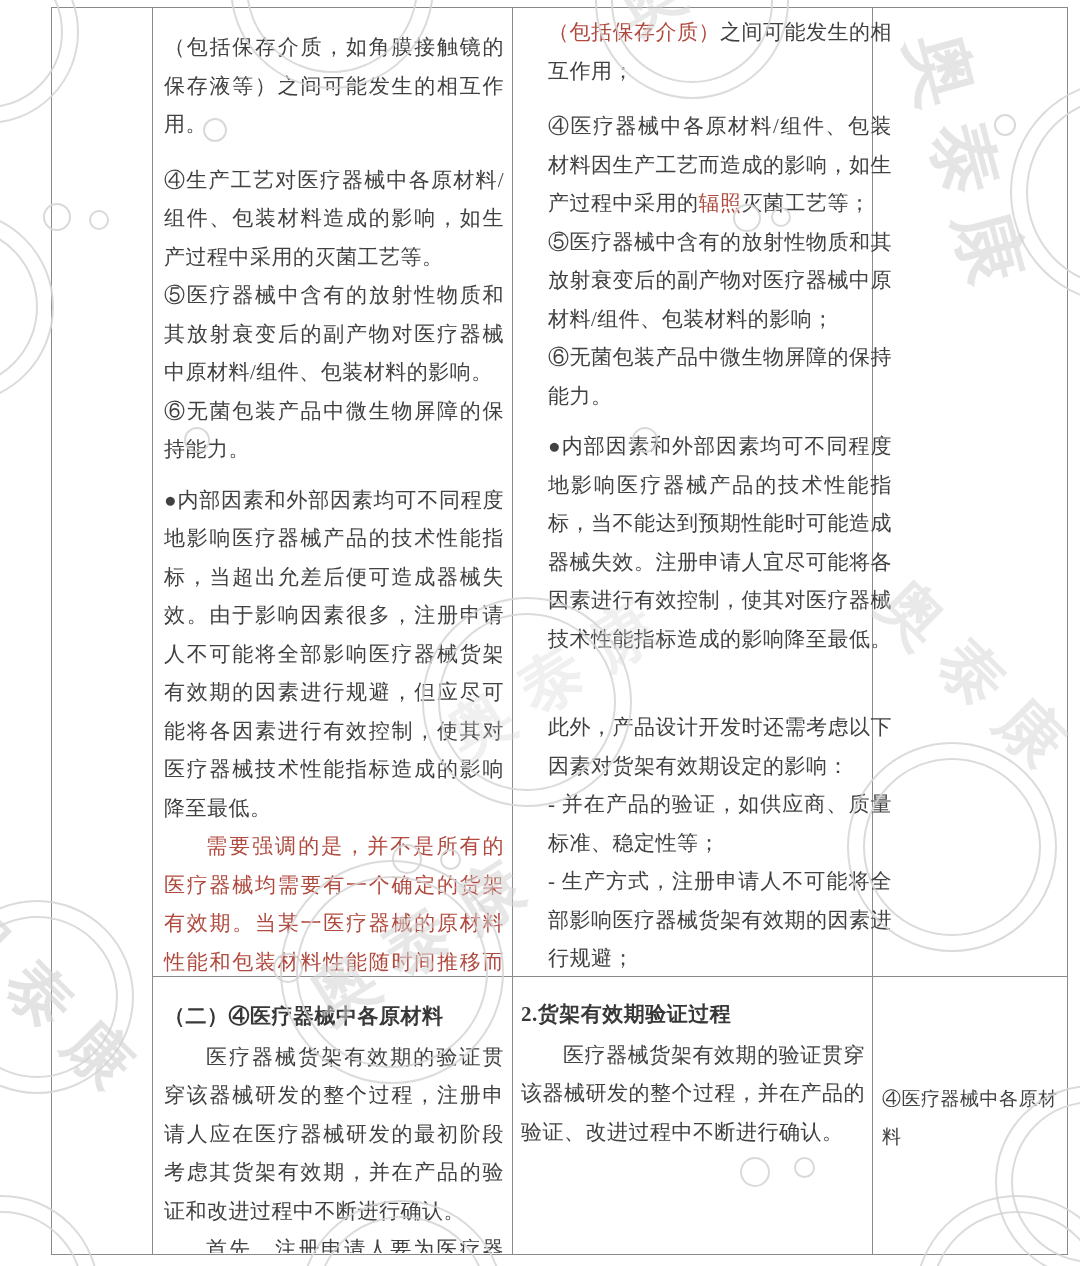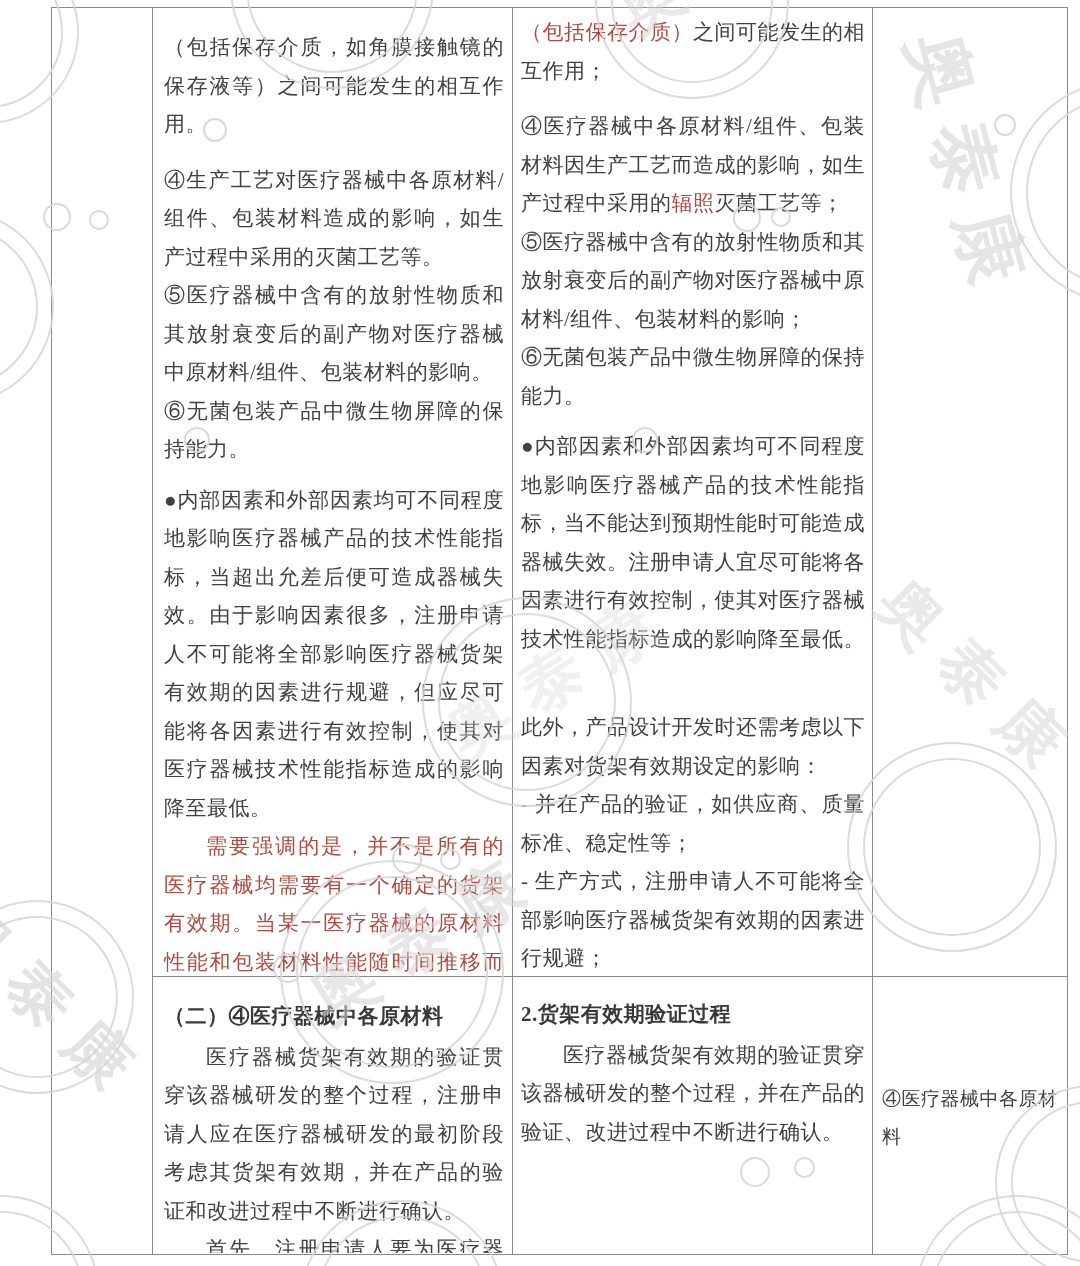--- a/index.html
+++ b/index.html
@@ -9,21 +9,21 @@
   .page{position:relative;width:1080px;height:1266px;background:var(--bg);overflow:hidden;
         font-family:"Liberation Serif","DejaVu Serif",serif;color:var(--text);}
   
   .vline{position:absolute;top:7px;height:1248px;width:1px;background:var(--border);}
   .hline{position:absolute;height:1px;background:var(--border);}
   
   .cell{position:absolute;box-sizing:border-box;overflow:hidden;z-index:1;}
   .cell p{margin:0;font-size:21px;line-height:38.5px;letter-spacing:0.5px;
           text-align:justify;text-justify:inter-character;}
   .c-old1{left:153px;top:23px;width:358px;height:966px;padding:5px 7px 0 11px;}
-  .c-new1{left:513px;top:8px;width:358px;height:966px;padding:5px 6px 0 8px;font-family:Liberation Serif, serif;}
+  .c-new1{left:540px;top:8px;width:358px;height:966px;padding:5px 6px 0 8px;font-family:Liberation Serif, serif;}
   .c-note1{left:873px;top:8px;width:193px;height:966px;}
   .c-old2{left:153px;top:977px;width:358px;height:276px;padding:20px 7px 0 11px;}
   .c-new2{left:513px;top:977px;width:358px;height:276px;padding:18px 6px 0 8px;}
   .c-note2{left:873px;top:977px;width:193px;height:276px;padding:103px 6px 0 9px;}
   .c-note2 p{font-size:19px;line-height:38px;letter-spacing:0.5px;text-align:left;}
   .g1{margin-top:17px!important;} .g2{margin-top:12px!important;} .g3{margin-top:50px!important;}
   .ind{text-indent:2em;}
   .red{color:var(--red);}
   .heading{font-weight:bold;font-size:22px;letter-spacing:1.5px;margin-bottom:2px!important;
            text-align:left!important;color:#383838;}

